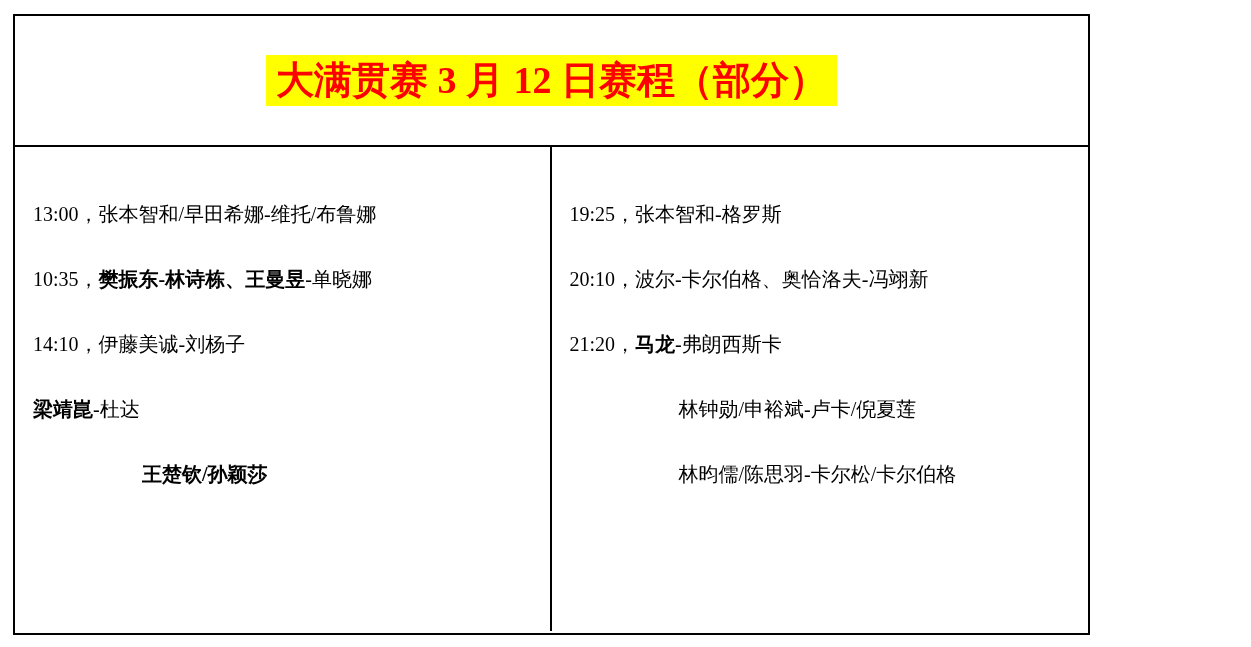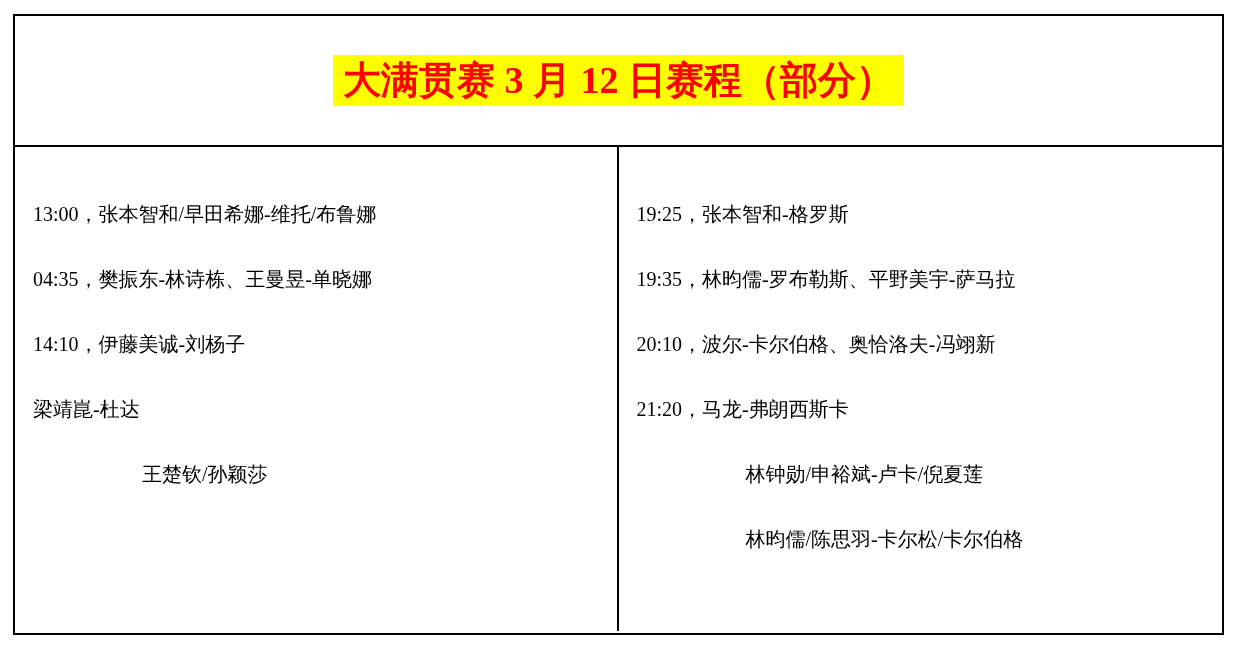--- a/index.html
+++ b/index.html
@@ -15,21 +15,21 @@
     width: 1251px;
     height: 647px;
     background: #ffffff;
     overflow: hidden;
   }
 
   .frame {
     position: absolute;
     left: 13px;
     top: 14px;
-    width: 1211px;
+    width: 1077px;
     height: 621px;
     border: 2px solid #000000;
     background: #ffffff;
   }
 
   .title-bar {
     height: 131px;
     border-bottom: 2px solid #000000;
     display: flex;
     align-items: center;
@@ -68,60 +68,57 @@
     font-size: 20px;
     color: #000000;
     white-space: nowrap;
   }
 
   .sched-row.indent {
     padding-left: 109px;
   }
 
   .seg-bold {
-    font-weight: normal;
+    font-weight: bold;
   }
 </style>
 </head>
 <body>
 
 <div class="page">
   <div class="frame">
 
     <div class="title-bar">
       <span class="title-highlight">大满贯赛 3 月 12 日赛程（部分）</span>
     </div>
 
     <div class="columns">
       <div class="col col-left">
           <div class="sched-row">
             <span class="seg-regular">13:00，张本智和/早田希娜-维托/布鲁娜</span>
           </div>
           <div class="sched-row">
-            <span class="seg-regular">04:35，</span>
+            <span class="seg-regular">10:35，</span>
             <span class="seg-bold">樊振东-林诗栋、王曼昱</span>
             <span class="seg-regular">-单晓娜</span>
           </div>
           <div class="sched-row">
             <span class="seg-regular">14:10，伊藤美诚-刘杨子</span>
           </div>
           <div class="sched-row">
             <span class="seg-bold">梁靖崑</span>
             <span class="seg-regular">-杜达</span>
           </div>
           <div class="sched-row indent">
             <span class="seg-bold">王楚钦/孙颖莎</span>
           </div>
         </div>
       <div class="col col-right">
           <div class="sched-row">
             <span class="seg-regular">19:25，张本智和-格罗斯</span>
-          </div>
-          <div class="sched-row">
-            <span class="seg-regular">19:35，林昀儒-罗布勒斯、平野美宇-萨马拉</span>
           </div>
           <div class="sched-row">
             <span class="seg-regular">20:10，波尔-卡尔伯格、奥恰洛夫-冯翊新</span>
           </div>
           <div class="sched-row">
             <span class="seg-regular">21:20，</span>
             <span class="seg-bold">马龙</span>
             <span class="seg-regular">-弗朗西斯卡</span>
           </div>
           <div class="sched-row indent">

